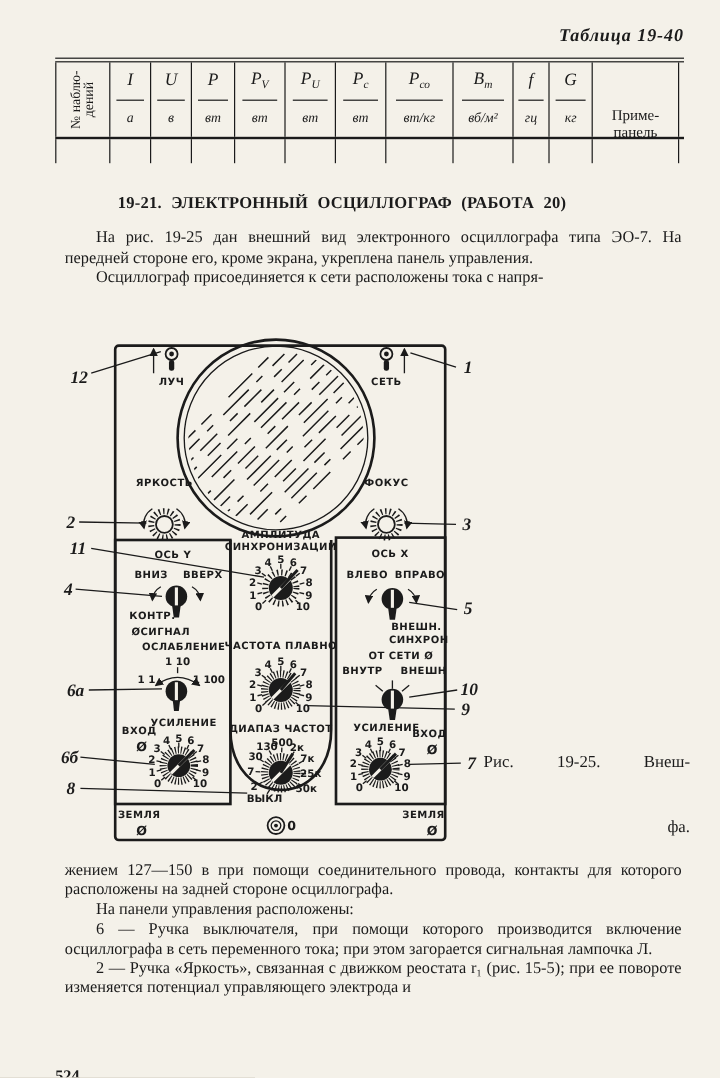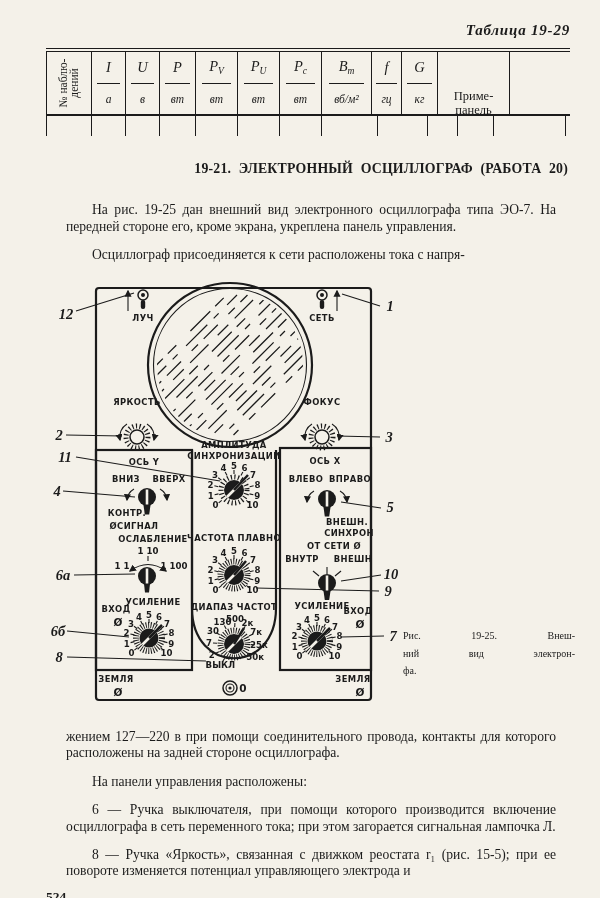--- a/index.html
+++ b/index.html
@@ -18,52 +18,52 @@
   .divider{width:72%;border-top:1.2px solid #1b1b1b;}
   .unitwrap{flex:1;display:flex;align-items:center;}
   .unit{font:italic 11.5px "Liberation Serif",serif;}
   .vert{transform:rotate(-90deg);font:11.5px "Liberation Serif",serif;line-height:11px;
         text-align:center;white-space:nowrap;}
   .notes-txt{font:12.5px "Liberation Serif",serif;line-height:14px;text-align:center;margin-top:39px;}
   .tempty{display:flex;}
   .ecell{height:20px;border-right:1.3px solid #1b1b1b;box-sizing:border-box;}
   .ecell.first{border-left:1.3px solid #1b1b1b;}
   
-  .heading{position:absolute;left:28px;top:161px;width:540px;text-align:right;
+  .heading{position:absolute;left:15px;top:161px;width:540px;text-align:center;
            font:700 13.8px "Liberation Serif",serif;word-spacing:4px;letter-spacing:.2px;}
   .toptext{position:absolute;left:54px;top:190px;width:514px;font-size:13.6px;line-height:16.6px;text-align:justify;}
   .bottomtext{position:absolute;left:54px;top:717px;width:514px;font-size:13.6px;line-height:16.4px;text-align:justify;}
-  .para{margin:12px;text-indent:26px;}
+  .para{margin:0;text-indent:26px;}
   .para.noind{text-indent:0;}
   .pageno{position:absolute;left:46px;top:889px;font:700 13.5px "Liberation Serif",serif;}
   
   .fig{position:absolute;left:50px;top:278px;}
-  .caption{position:absolute;left:403px;top:627px;width:172px;font-size:10px;line-height:17.6px;}
+  .caption{position:absolute;left:403px;top:627px;width:172px;font-size:14px;line-height:17.6px;}
   .cap-line{text-align:justify;text-align-last:justify;}
-  .cap-last{text-align:left;}
+  .cap-last{text-align:right;margin-top:36px;}
   svg text{fill:#1b1b1b;}
   .fl{font:700 8.4px "DejaVu Sans",sans-serif;letter-spacing:.4px;text-anchor:middle;}
   .flO{font:700 10.5px "DejaVu Sans",sans-serif;text-anchor:middle;}
   .knob-num{font:700 8.6px "DejaVu Sans",sans-serif;text-anchor:middle;}
   .callout{font:italic 700 14.5px "Liberation Serif",serif;text-anchor:middle;}
   .ln{stroke:#1b1b1b;stroke-width:1.1;fill:none;}
   .ln15{stroke:#1b1b1b;stroke-width:1.5;fill:none;}
   .ln2{stroke:#1b1b1b;stroke-width:2.2;fill:none;}
   .knob-body{fill:#1b1b1b;stroke:none;}
   .slash{stroke:#f4f1e9;stroke-width:2.6;}
   .tickring{fill:none;stroke:#1b1b1b;stroke-width:5;stroke-dasharray:1.2 2.4;}
   .serr{fill:none;stroke:#1b1b1b;stroke-width:6;stroke-dasharray:1 1.5;}
   .hatch{stroke:#1b1b1b;stroke-width:1.25;}
 </style>
 </head>
 <body>
 
 <div class="page">
 
-  <div class="tbl-title">Таблица 19-29</div>
+  <div class="tbl-title">Таблица 19-40</div>
 
   <div class="tbl">
     <div class="thead" id="thead">
         <div class="cell first" style="width: 46px;">
           <div class="vert">
             <div>№ наблю-</div>
             <div>дений</div>
           </div>
         </div>
         <div class="cell" style="width: 34px;">
@@ -111,20 +111,29 @@
             <span class="unit">вт</span>
           </div>
         </div>
         <div class="cell" style="width: 42px;">
           <div class="symwrap">
             <span class="sym">P<span class="sub">с</span></span>
           </div>
           <div class="divider"></div>
           <div class="unitwrap">
             <span class="unit">вт</span>
+          </div>
+        </div>
+        <div class="cell" style="width: 56px;">
+          <div class="symwrap">
+            <span class="sym">P<span class="sub">со</span></span>
+          </div>
+          <div class="divider"></div>
+          <div class="unitwrap">
+            <span class="unit">вт/кг</span>
           </div>
         </div>
         <div class="cell" style="width: 50px; text-align: center;">
           <div class="symwrap">
             <span class="sym">B<span class="sub">m</span></span>
           </div>
           <div class="divider"></div>
           <div class="unitwrap">
             <span class="unit">вб/м²</span>
           </div>
@@ -490,25 +499,24 @@
       </g>
     <line x1="291" y1="359" x2="334" y2="358" class="ln"></line>
     <text class="callout" x="343" y="363">7</text>
 
     <text class="fl" x="303" y="404">ЗЕМЛЯ</text>
     <text class="flO" x="310" y="418">Ø</text>
   </svg>
 
   <div class="caption">
     <div class="cap-line">Рис. 19-25. Внеш-</div>
-    <div class="cap-line">ний вид электрон-</div>
     <div class="cap-last">фа.</div>
   </div>
 
   <div class="bottomtext">
-    <p class="para noind">жением 127—220 в при помощи соединительного провода, контакты для которого расположены на задней стороне осциллографа.</p>
+    <p class="para noind">жением 127—150 в при помощи соединительного провода, контакты для которого расположены на задней стороне осциллографа.</p>
     <p class="para">На панели управления расположены:</p>
     <p class="para">6 — Ручка выключателя, при помощи которого производится включение осциллографа в сеть переменного тока; при этом загорается сигнальная лампочка Л.</p>
-    <p class="para">8 — Ручка «Яркость», связанная с движком реостата r₁ (рис. 15-5); при ее повороте изменяется потенциал управляющего электрода и</p>
+    <p class="para">2 — Ручка «Яркость», связанная с движком реостата r₁ (рис. 15-5); при ее повороте изменяется потенциал управляющего электрода и</p>
   </div>
 
   <div class="pageno">524</div>
 </div>
 
 </body></html>

